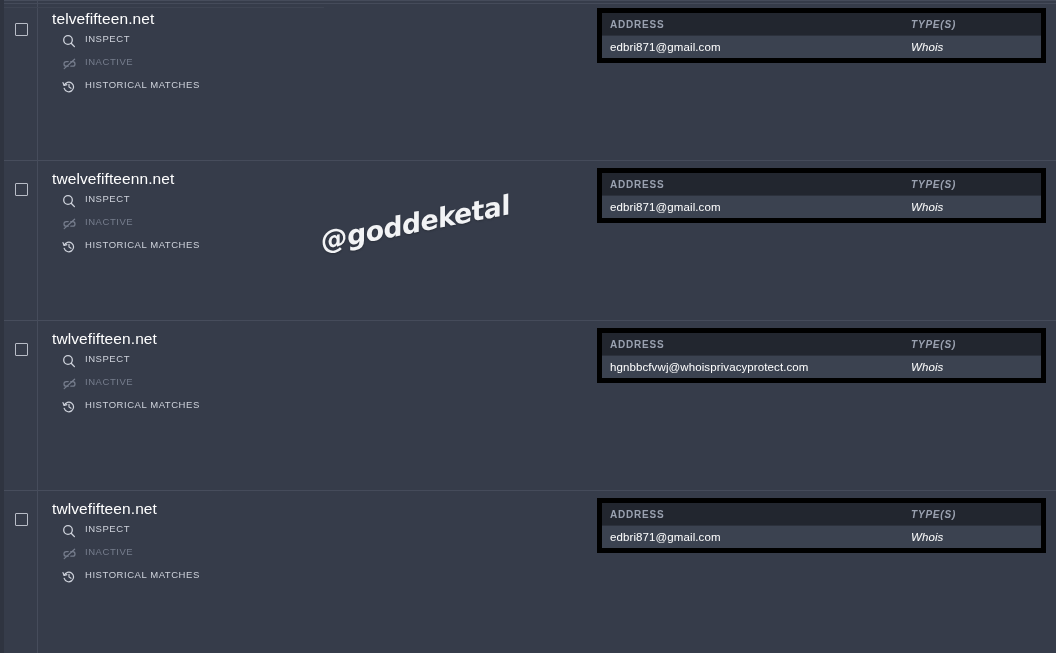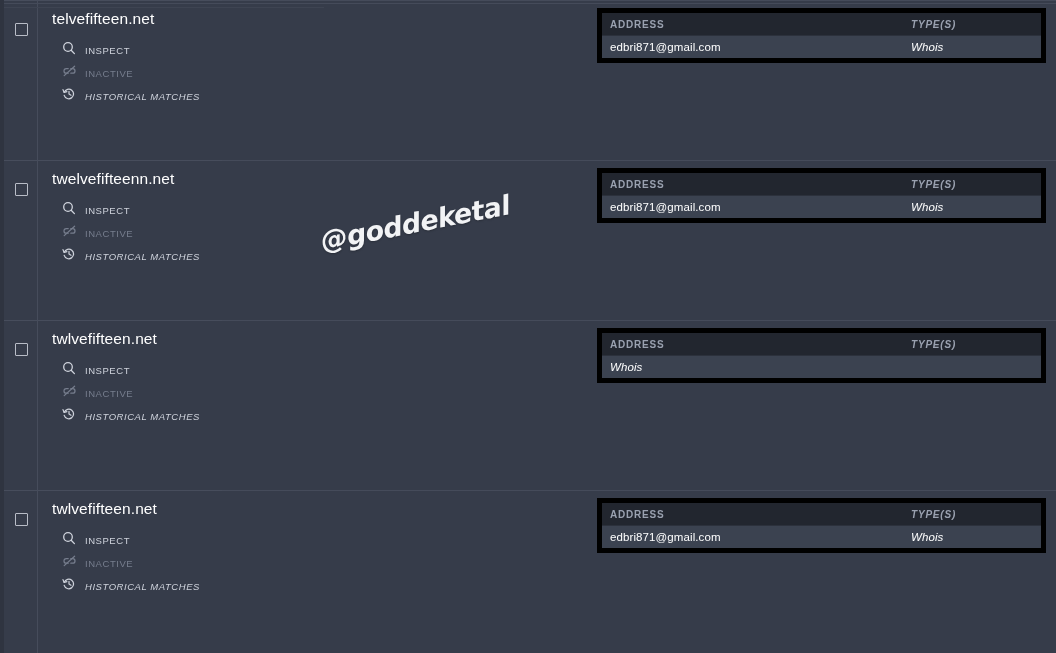--- a/index.html
+++ b/index.html
@@ -131,21 +131,21 @@
   }
 
   .actions {
     position: absolute;
     left: 24px;
     top: 33px;
   }
 
   .action {
     display: flex;
-    align-items: flex-end;
+    align-items: flex-start;
     height: 23px;
     white-space: nowrap;
   }
   .action .ic {
     width: 16px;
     height: 16px;
     margin-right: 8px;
     display: inline-flex;
     align-items: center;
     justify-content: center;
@@ -158,21 +158,21 @@
   }
   .action.inspect { cursor: pointer; }
   .action.inspect .lbl { color: #cfd3dc; }
   .action.inspect .ic svg { stroke: #cfd3dc; fill: none; }
 
   .action.inactive { cursor: default; }
   .action.inactive .lbl { color: #767d8d; }
   .action.inactive .ic svg { stroke: #767d8d; fill: none; }
 
   .action.history { cursor: pointer; }
-  .action.history .lbl { color: #cfd3dc; font-style: italic; }
+  .action.history .lbl { color: #cfd3dc; }
   .action.history .ic svg { stroke: #cfd3dc; fill: none; }
 
   
   .addr-table {
     position: absolute;
     left: 597px;
     top: 8px;
     width: 449px;
     border: 5px solid #000000;
     box-sizing: border-box;
@@ -411,20 +411,21 @@
       </div>
     </div>
 
     <div class="addr-table">
       <div class="addr-head">
         <div class="th col-address">ADDRESS</div>
         <div class="th col-types">TYPE(S)</div>
       </div>
       <div class="addr-body">
             <div class="addr-row">
+              <div class="td col-address">hgnbbcfvwj@whoisprivacyprotect.com</div>
               <div class="td col-types">Whois</div>
             </div>
           </div>
     </div>
   </div>
 
   <div class="row" style="height: 163px;">
     <div class="row-divider"></div>
     <div class="row-divider short"></div>
     <div class="col-sep"></div>

